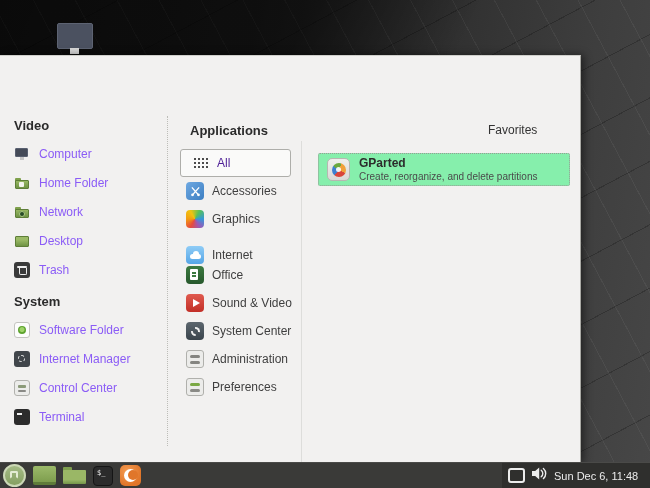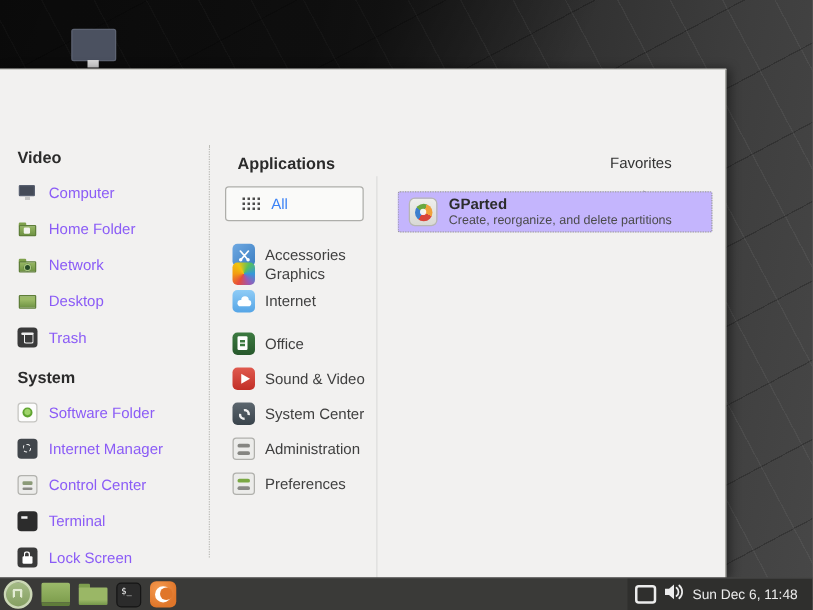--- a/index.html
+++ b/index.html
@@ -24,21 +24,21 @@
   }
   .heading{position:absolute;font-size:13px;font-weight:700;color:#2b2b2b;}
   .sep-dotted{position:absolute;left:167px;top:60px;height:330px;width:0;border-left:1px dotted #bdbdb8;}
   .sep-solid{position:absolute;left:301px;top:85px;height:340px;width:0;border-left:1px solid #dddddb;}
   
   .srow{position:absolute;left:14px;display:flex;align-items:center;gap:9px;height:18px;width:150px;cursor:default;}
   .srow .lbl{font-size:12px;color:#8b5cf6;white-space:nowrap;}
   .crow{position:absolute;left:186px;display:flex;align-items:center;gap:8px;height:18px;width:112px;}
   .crow .lbl{font-size:12px;color:#3f3f3f;white-space:nowrap;}
   .all-btn{position:absolute;left:180px;top:93px;width:111px;height:28px;background:#fafaf9;border:1px solid #aeaeaa;border-radius:3px;display:flex;align-items:center;gap:9px;padding-left:13px;box-sizing:border-box;}
-  .all-btn .lbl{font-size:12px;color:#3b82f6;}
+  .all-btn .lbl{font-size:12px;color:#4c1d95;}
   
   .i16{width:16px;height:16px;position:relative;flex:none;}
   .i18{width:18px;height:18px;position:relative;flex:none;border-radius:4px;}
   .ic-computer::before{content:"";position:absolute;left:1px;top:2px;width:13px;height:9px;background:#454b58;border:1px solid #596070;border-radius:1px;box-sizing:border-box;}
   .ic-computer::after{content:"";position:absolute;left:6px;top:11px;width:4px;height:3px;background:#c6c6c6;}
   .fold::before{content:"";position:absolute;left:1px;top:3px;width:6px;height:3px;background:#7fa14c;border-radius:1px 1px 0 0;}
   .fold::after{content:"";position:absolute;left:1px;top:5px;width:14px;height:9px;background:linear-gradient(#97b763,#6f9344);border-radius:1px;border:1px solid #5e7e38;box-sizing:border-box;}
   .emblem{position:absolute;z-index:1;}
   .em-home{left:5px;top:7px;width:5px;height:5px;background:#f4f4ee;border-radius:1px;}
   .em-net{left:5px;top:7px;width:6px;height:6px;background:#274a27;border-radius:50%;box-shadow:inset 0 0 0 1px #a9c77f;}
@@ -82,21 +82,21 @@
   .ic-admin{background:#ececea;border:1px solid #b0b0ac;box-sizing:border-box;border-radius:3px;}
   .ic-admin::before{content:"";position:absolute;left:3px;top:4px;width:10px;height:3px;background:#858581;border-radius:2px;}
   .ic-admin::after{content:"";position:absolute;left:3px;top:9.5px;width:10px;height:3px;background:#858581;border-radius:2px;}
   .ic-prefs{background:#ececea;border:1px solid #b0b0ac;box-sizing:border-box;border-radius:3px;}
   .ic-prefs::before{content:"";position:absolute;left:3px;top:4px;width:10px;height:3px;background:#7aa843;border-radius:2px;}
   .ic-prefs::after{content:"";position:absolute;left:3px;top:9.5px;width:10px;height:3px;background:#8a8a86;border-radius:2px;}
   
   .favorites{position:absolute;left:488px;top:67px;display:flex;align-items:center;gap:10px;cursor:pointer;flex-direction:column;}
   .favorites .lbl{font-size:12px;color:#333;}
   .favorites .arr{font-size:15px;font-weight:700;color:#2d2d2d;line-height:12px;}
-  .result-card{position:absolute;left:318px;top:97px;width:252px;height:33px;background:#c4b5fd;border:1px dotted #989894;border-radius:2px;display:flex;align-items:center;gap:9px;padding-left:8px;box-sizing:border-box;cursor:pointer;}
+  .result-card{position:absolute;left:318px;top:97px;width:252px;height:33px;background:#86efac;border:1px dotted #989894;border-radius:2px;display:flex;align-items:center;gap:9px;padding-left:8px;box-sizing:border-box;cursor:pointer;}
   .gparted-ic{width:23px;height:23px;border-radius:5px;background:linear-gradient(#efefec,#d9d9d5);border:1px solid #b7b7b2;box-sizing:border-box;position:relative;flex:none;}
   .gparted-ic::before{content:"";position:absolute;left:3.5px;top:3.5px;width:14px;height:14px;border-radius:50%;
     background:conic-gradient(from 20deg,#f0a13a 0 95deg,#d9453a 95deg 200deg,#3f7fce 200deg 285deg,#6aa83f 285deg 360deg);}
   .gparted-ic::after{content:"";position:absolute;left:8px;top:8px;width:5px;height:5px;background:rgba(255,255,255,0.9);border-radius:50%;}
   .result-txt{display:flex;flex-direction:column;line-height:1.25;}
   .result-title{font-size:12px;font-weight:700;color:#2c2c2c;}
   .result-desc{font-size:10px;color:#4b4b4b;}
   
   .panel{position:absolute;left:0;top:462px;width:650px;height:26px;background:#3a3a38;border-top:1px solid #4a4a48;box-sizing:border-box;z-index:3;display:flex;align-items:center;gap:7px;padding-left:3px;}
   .tray{position:absolute;right:0;top:0;height:100%;width:148px;background:#2f2f2d;display:flex;align-items:center;gap:6px;padding-left:6px;box-sizing:border-box;}
@@ -164,53 +164,49 @@
       <span class="lbl">Internet Manager</span>
     </div>
     <div class="srow" style="top:323px;">
       <span class="i16 ltsq ic-ctrl"></span>
       <span class="lbl">Control Center</span>
     </div>
     <div class="srow" style="top:352px;">
       <span class="i16 ic-term"></span>
       <span class="lbl">Terminal</span>
     </div>
-    <div class="srow" style="top:381px;">
-      <span class="i16 ic-lock"></span>
-      <span class="lbl">Lock Screen</span>
-    </div>
     <div class="srow" style="top:410px;">
       <span class="i16 ic-logout"></span>
       <span class="lbl">Logout</span>
     </div>
 
     <div class="sep-dotted"></div>
 
     <div class="heading" style="left:190px;top:67px;">Applications</div>
 
     <div class="all-btn">
       <span class="ic-grid"></span>
       <span class="lbl">All</span>
     </div>
 
-    <div class="crow" style="top:126px;margin-top:13px;">
+    <div class="crow" style="top:126px;">
       <span class="i18 ic-access">
         <svg width="11" height="11" viewBox="0 0 12 12">
             <path d="M2.5 2 L9.5 10 M9.5 2 L2.5 10" stroke="#fff" stroke-width="1.5" stroke-linecap="round"></path>
             <circle cx="2.8" cy="9.6" r="1.5" fill="#fff"></circle>
             <circle cx="9.2" cy="9.6" r="1.5" fill="#fff"></circle>
           </svg>
       </span>
       <span class="lbl">Accessories</span>
     </div>
     <div class="crow" style="top:154px;">
       <span class="i18 ic-graphics"></span>
       <span class="lbl">Graphics</span>
     </div>
-    <div class="crow" style="top:176px;">
+    <div class="crow" style="top:190px;">
       <span class="i18 ic-internet"></span>
       <span class="lbl">Internet</span>
     </div>
     <div class="crow" style="top:210px;">
       <span class="i18 ic-office"></span>
       <span class="lbl">Office</span>
     </div>
     <div class="crow" style="top:238px;">
       <span class="i18 ic-sound"></span>
       <span class="lbl">Sound &amp; Video</span>

